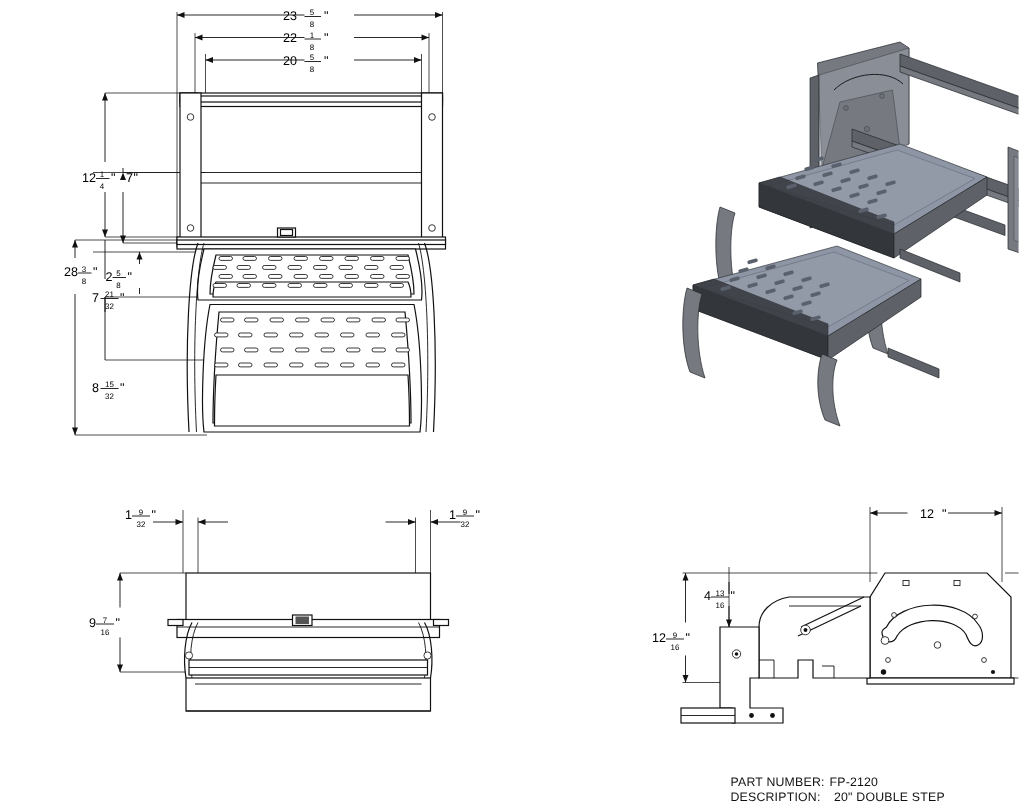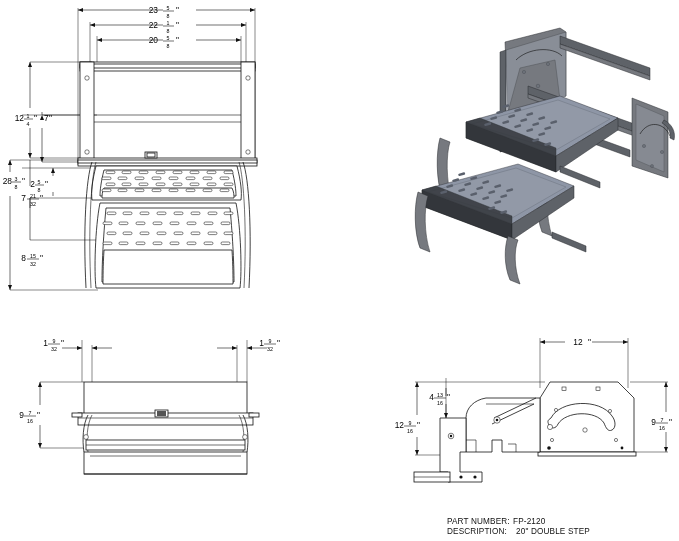--- a/index.html
+++ b/index.html
@@ -1,18 +1,18 @@
 <!DOCTYPE html>
 <html><head>
 <meta charset="utf-8">
 <style>
   html,body{margin:0;padding:0;background:#fff;}
   body{width:679px;height:541px;position:relative;overflow:hidden;
        font-family:"Liberation Sans",sans-serif;color:#111;}
-  .stage{position:absolute;inset:0;}
+  .stage{position:absolute;inset:0;padding-left:40px;}
   svg{display:block;}
   .titletxt{font-size:8.2px;fill:#111;font-family:"Liberation Sans",sans-serif;letter-spacing:.15px;}
   .whole{font-size:8.4px;}
   .nf{font-size:5.3px;}
   .ln{stroke:#111;fill:none;}
   .thin{stroke-width:.6;}
   .med{stroke-width:.8;}
   .ext{stroke:#111;stroke-width:.5;fill:none;}
   .part{fill:#fff;stroke:#111;stroke-width:.8;}
   .slot{fill:#fff;stroke:#111;stroke-width:.55;}

